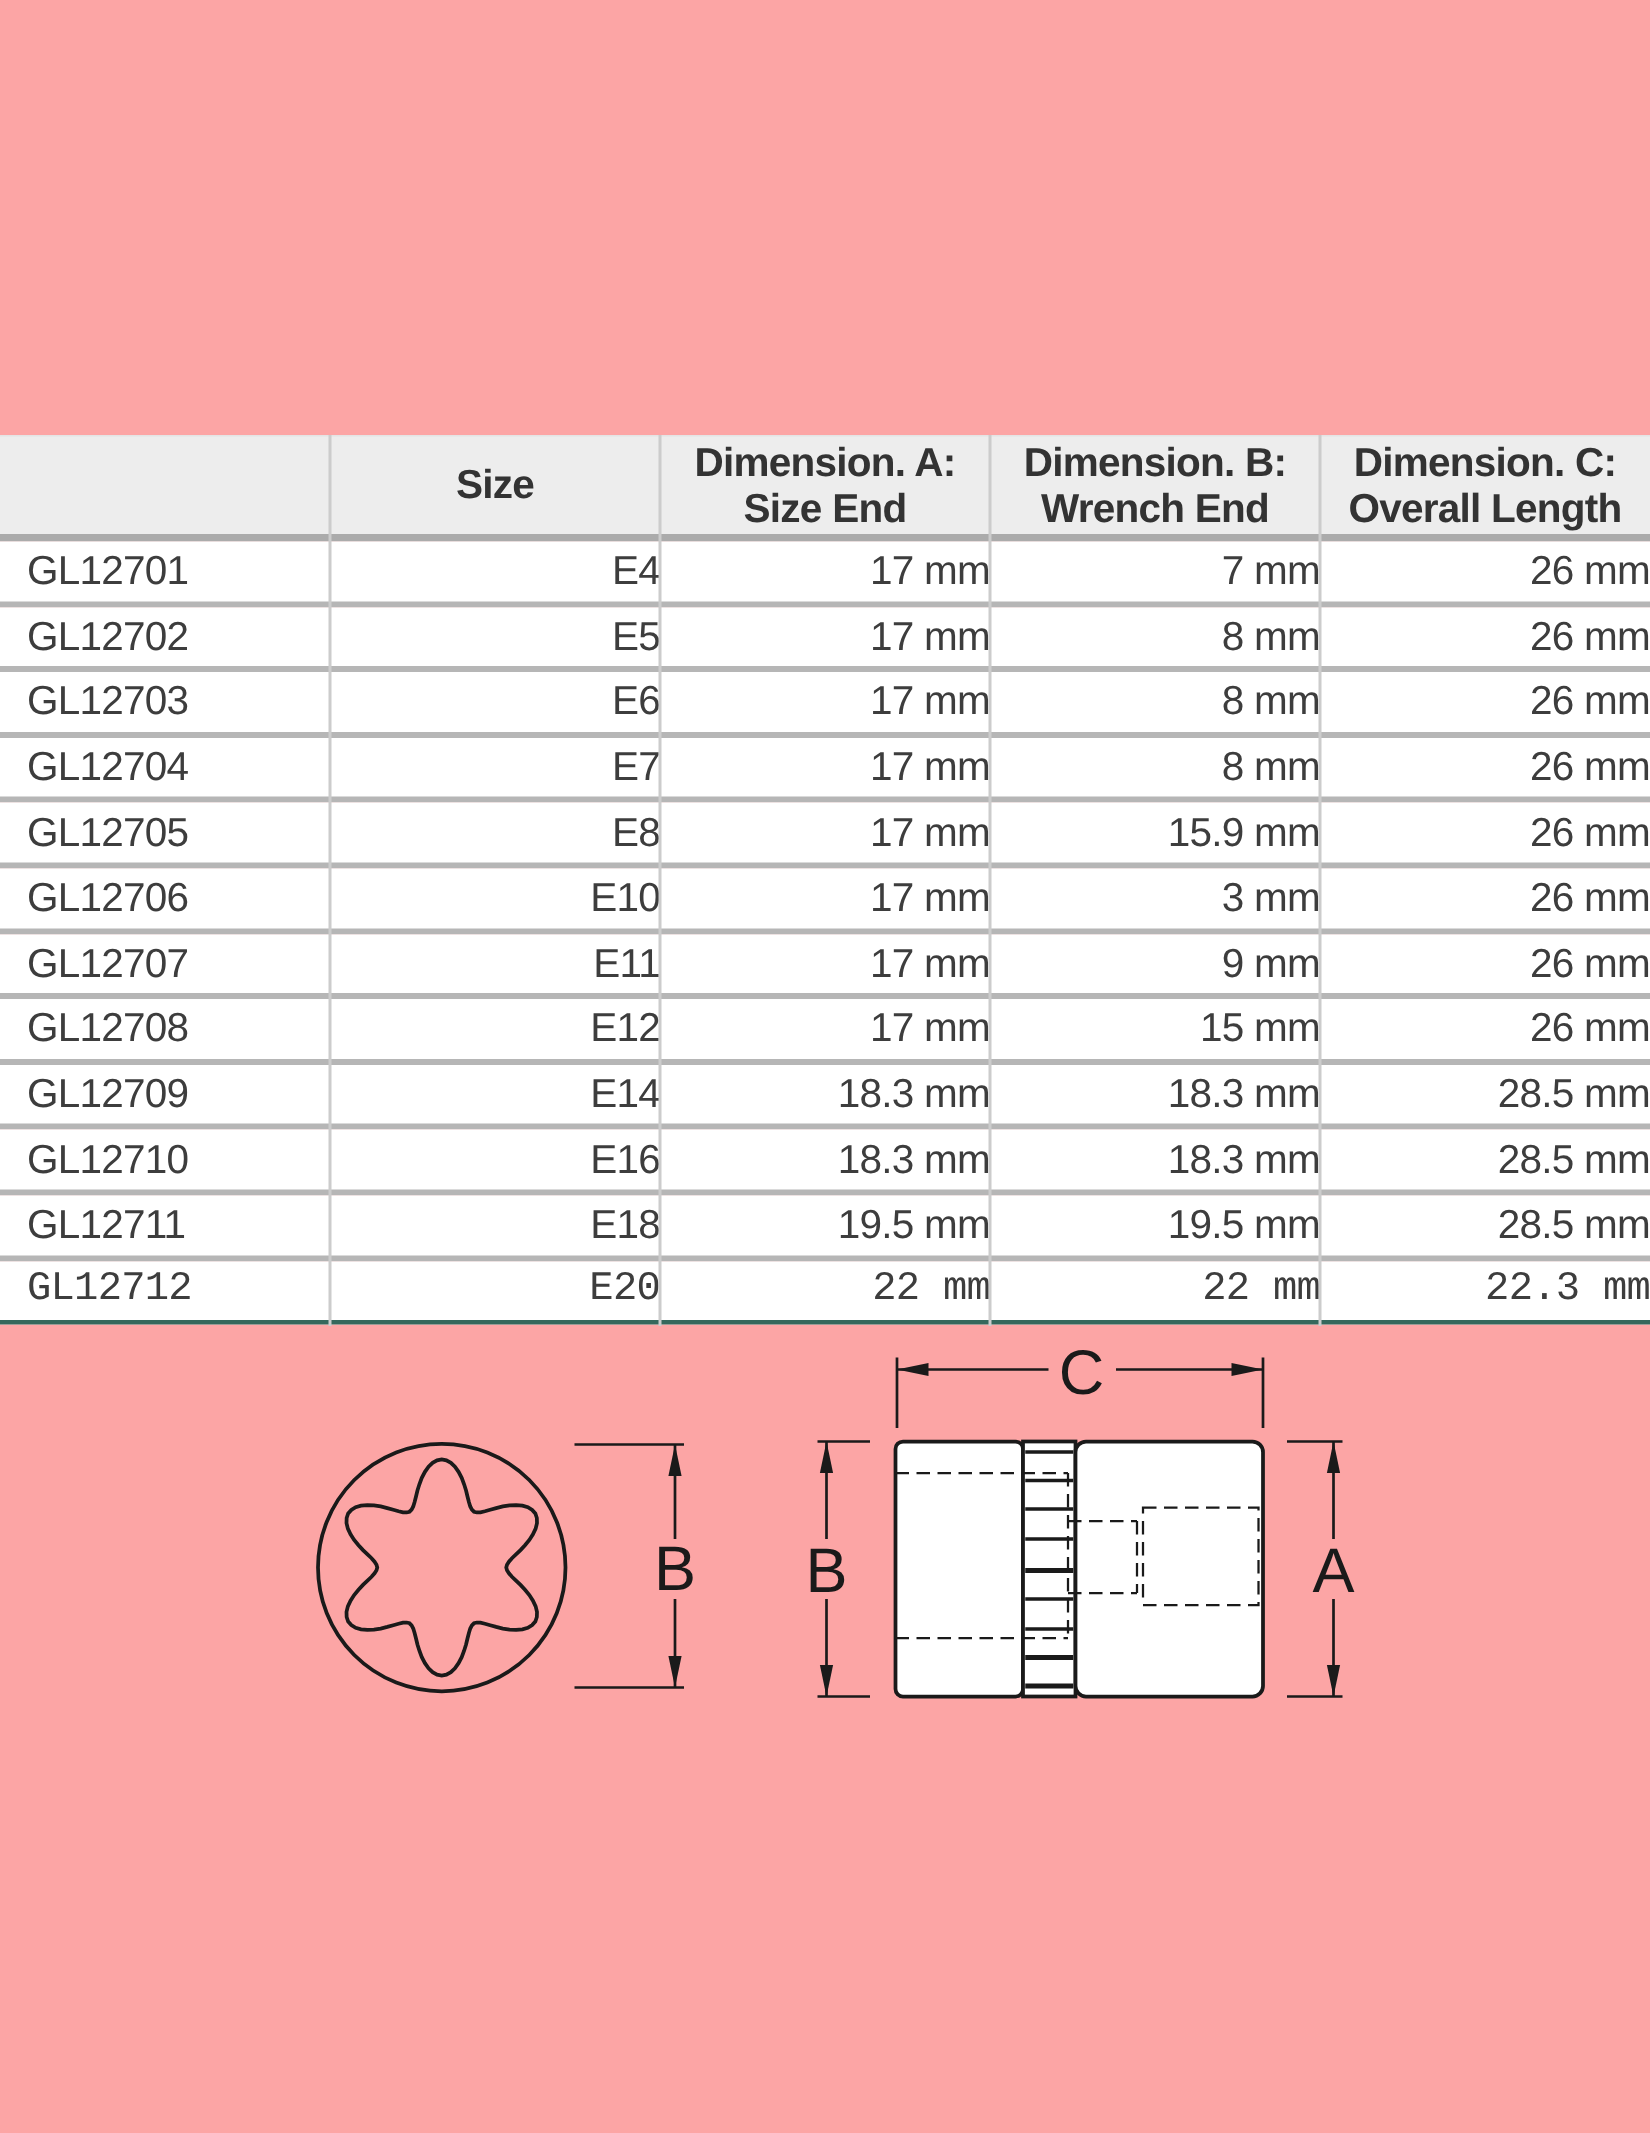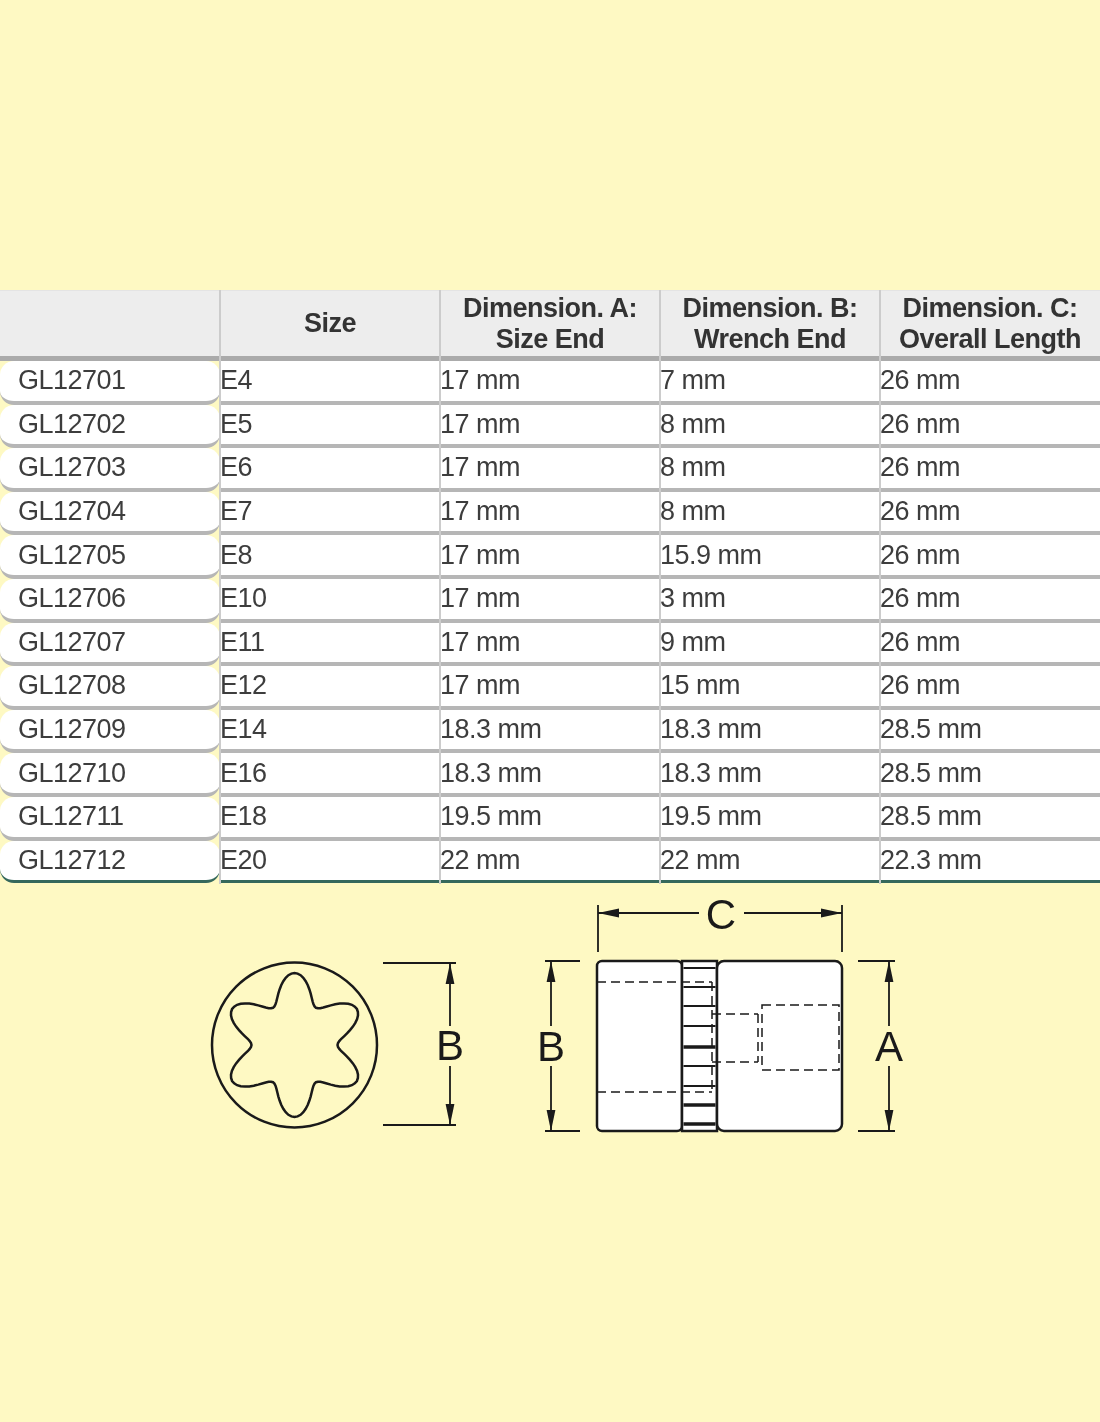--- a/index.html
+++ b/index.html
@@ -7,45 +7,45 @@
     --row-separator:#b6b6b6;
     --header-separator:#ababab;
     --column-separator:#cccccc;
     --table-top-border:#e4e4e4;
     --table-accent-line:#35685c;
     --text:#3d3d3d;
     --line-art:#1a1a1a;
   }
   html,body{margin:0;padding:0;background:#ffffff;}
   .page{
-    position:relative;width:1100px;height:1422px;background:#fef9c3;overflow:hidden;
+    position:relative;width:1100px;height:1422px;background:#fca5a5;overflow:hidden;
     font-family:"Liberation Sans", sans-serif;color:var(--text);
   }
   
   table.spec{
     position:absolute;left:0;top:290px;width:1100px;
     border-collapse:separate;border-spacing:0;table-layout:fixed;
   }
   table.spec col{width:220px;}
   table.spec th{
     background:var(--header-bg);
     border-top:1px solid var(--table-top-border);
     border-bottom:5px solid var(--header-separator);
     height:65px;vertical-align:middle;text-align:center;
     font-size:27px;line-height:31px;font-weight:bold;color:#333333;
     padding:0;letter-spacing:-0.5px;
   }
   table.spec td{
     background:#ffffff;
     border-bottom:4px solid var(--row-separator);
-    height:39.6px;vertical-align:middle;text-align:left;
+    height:39.6px;vertical-align:middle;text-align:right;
     font-size:27px;color:var(--text);padding:0;letter-spacing:-0.5px;
   }
-  table.spec td:first-child{text-align:left;padding-left:18px;border-radius:14px;}
-  table.spec tr:last-child td{border-bottom:3px solid var(--table-accent-line);}
+  table.spec td:first-child{text-align:left;padding-left:18px;}
+  table.spec tr:last-child td{border-bottom:3px solid var(--table-accent-line);font-family:Liberation Mono, monospace;}
   .hline1,.hline2{display:block;}
   
   .vline{
     position:absolute;top:290px;height:594px;width:2px;
     background:var(--column-separator);
   }
   
   svg.drawing{position:absolute;left:0;top:895px;}
   .outline{fill:none;stroke:var(--line-art);stroke-width:2.5;}
   .fillwhite{fill:#ffffff;}

